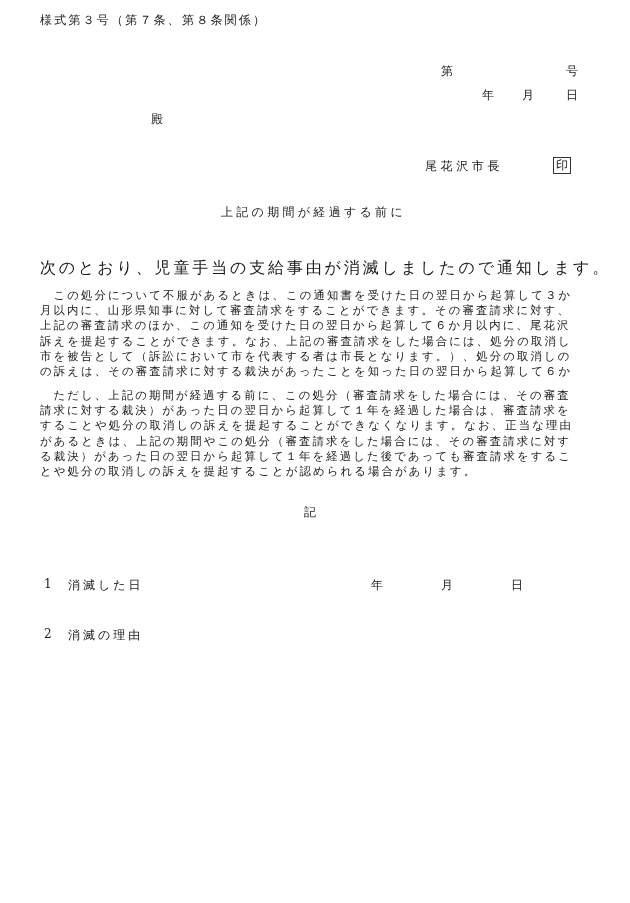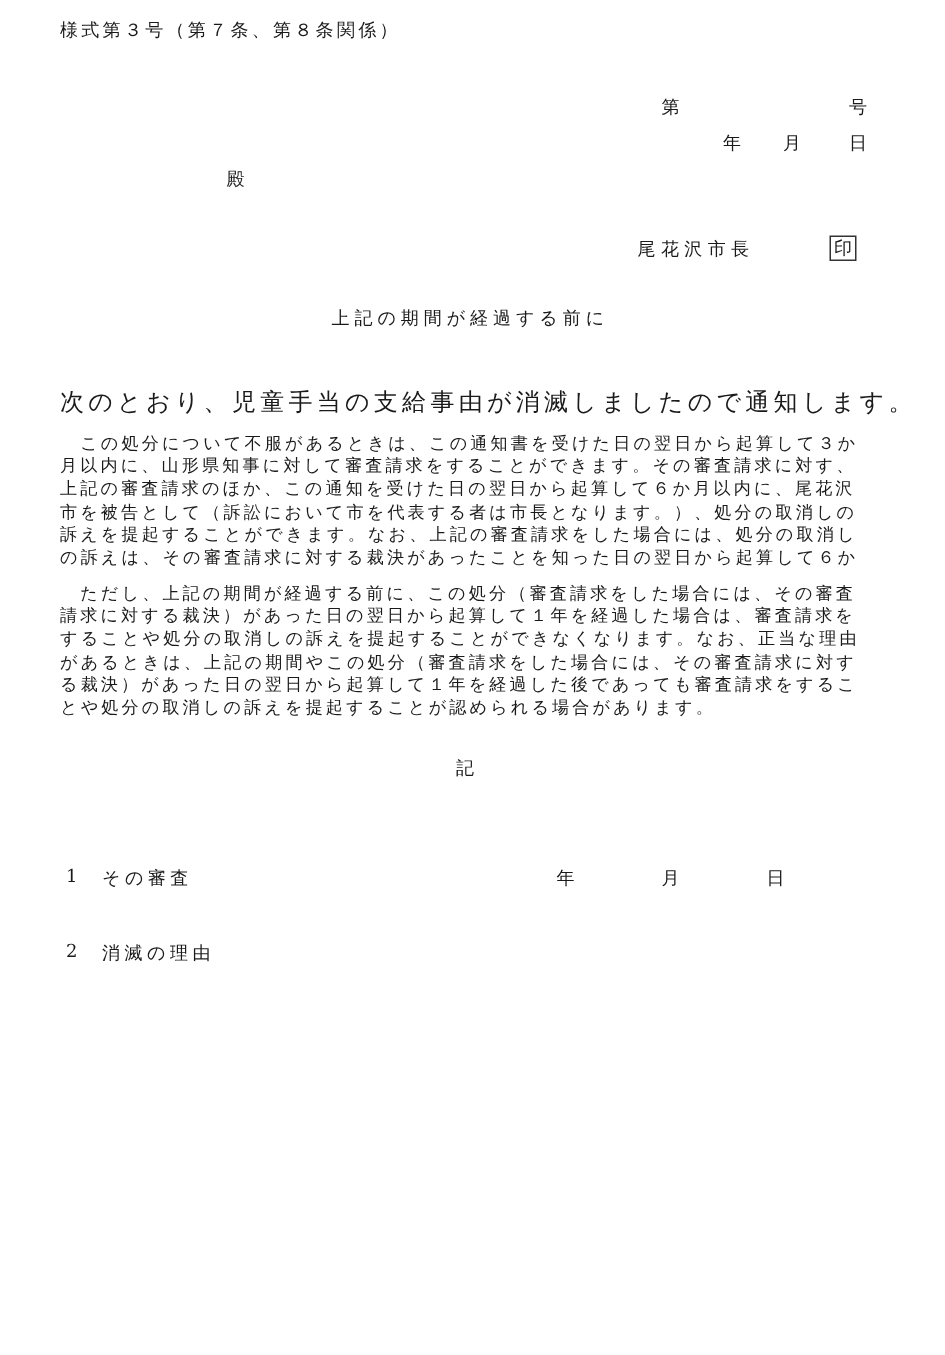--- a/index.html
+++ b/index.html
@@ -57,36 +57,36 @@
 <div class="abs seal">印</div>
 
 <div class="abs title">上記の期間が経過する前に</div>
 
 <div class="abs intro">次のとおり、児童手当の支給事由が消滅しましたので通知します。</div>
 
 <div class="para p1">
   <span class="line">　この処分について不服があるときは、この通知書を受けた日の翌日から起算して３か</span>
   <span class="line">月以内に、山形県知事に対して審査請求をすることができます。その審査請求に対す、</span>
   <span class="line">上記の審査請求のほか、この通知を受けた日の翌日から起算して６か月以内に、尾花沢</span>
+  <span class="line">訴えを提起することができます。なお、上記の審査請求をした場合には、処分の取消し</span>
   <span class="line">市を被告として（訴訟において市を代表する者は市長となります。）、処分の取消しの</span>
-  <span class="line">訴えを提起することができます。なお、上記の審査請求をした場合には、処分の取消し</span>
   <span class="line">の訴えは、その審査請求に対する裁決があったことを知った日の翌日から起算して６か</span>
 </div>
 
 <div class="para p2">
   <span class="line">　ただし、上記の期間が経過する前に、この処分（審査請求をした場合には、その審査</span>
   <span class="line">請求に対する裁決）があった日の翌日から起算して１年を経過した場合は、審査請求を</span>
   <span class="line">することや処分の取消しの訴えを提起することができなくなります。なお、正当な理由</span>
   <span class="line">があるときは、上記の期間やこの処分（審査請求をした場合には、その審査請求に対す</span>
   <span class="line">る裁決）があった日の翌日から起算して１年を経過した後であっても審査請求をするこ</span>
   <span class="line">とや処分の取消しの訴えを提起することが認められる場合があります。</span>
 </div>
 
 <div class="abs ki">記</div>
 
 <div class="abs item1-num">1</div>
-<div class="abs item1-label">その審査</div>
+<div class="abs item1-label">消滅した日</div>
 <div class="abs item1-y">年</div>
 <div class="abs item1-m">月</div>
 <div class="abs item1-d">日</div>
 
 <div class="abs item2-num">2</div>
 <div class="abs item2-label">消滅の理由</div>
 
 </body></html>

